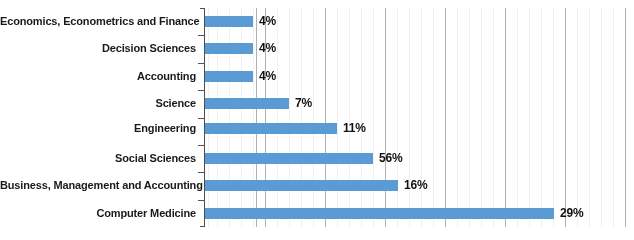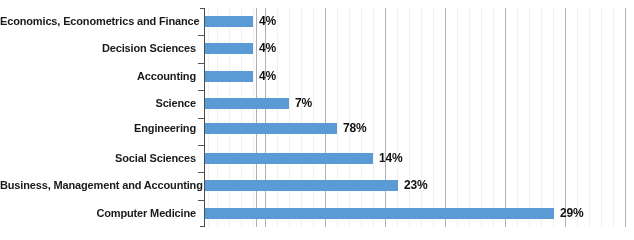--- a/index.html
+++ b/index.html
@@ -157,33 +157,33 @@
 
     <div class="row" style="top:82.2px">
       <div class="cat-label">Science</div>
       <div class="bar" style="width: 84px; background: rgb(91, 155, 213);"></div>
       <div class="val-label" style="left:295px">7%</div>
     </div>
 
     <div class="row" style="top:107px">
       <div class="cat-label">Engineering</div>
       <div class="bar" style="width: 132px; background: rgb(91, 155, 213);"></div>
-      <div class="val-label" style="left:343px">78%</div>
+      <div class="val-label" style="left:343px">11%</div>
     </div>
 
     <div class="row" style="top:137px">
       <div class="cat-label">Social Sciences</div>
       <div class="bar" style="width: 168px; background: rgb(91, 155, 213);"></div>
-      <div class="val-label" style="left:379px">14%</div>
+      <div class="val-label" style="left:379px">56%</div>
     </div>
 
     <div class="row" style="top:164.4px">
       <div class="cat-label">Business, Management and Accounting</div>
       <div class="bar" style="width: 193px; background: rgb(91, 155, 213);"></div>
-      <div class="val-label" style="left: 404px;">23%</div>
+      <div class="val-label" style="left: 404px;">16%</div>
     </div>
 
     <div class="row" style="top:191.8px">
       <div class="cat-label">Computer Medicine</div>
       <div class="bar" style="width: 349px; background: rgb(91, 155, 213);"></div>
       <div class="val-label" style="left:560px">29%</div>
     </div>
 
   </div>
 

